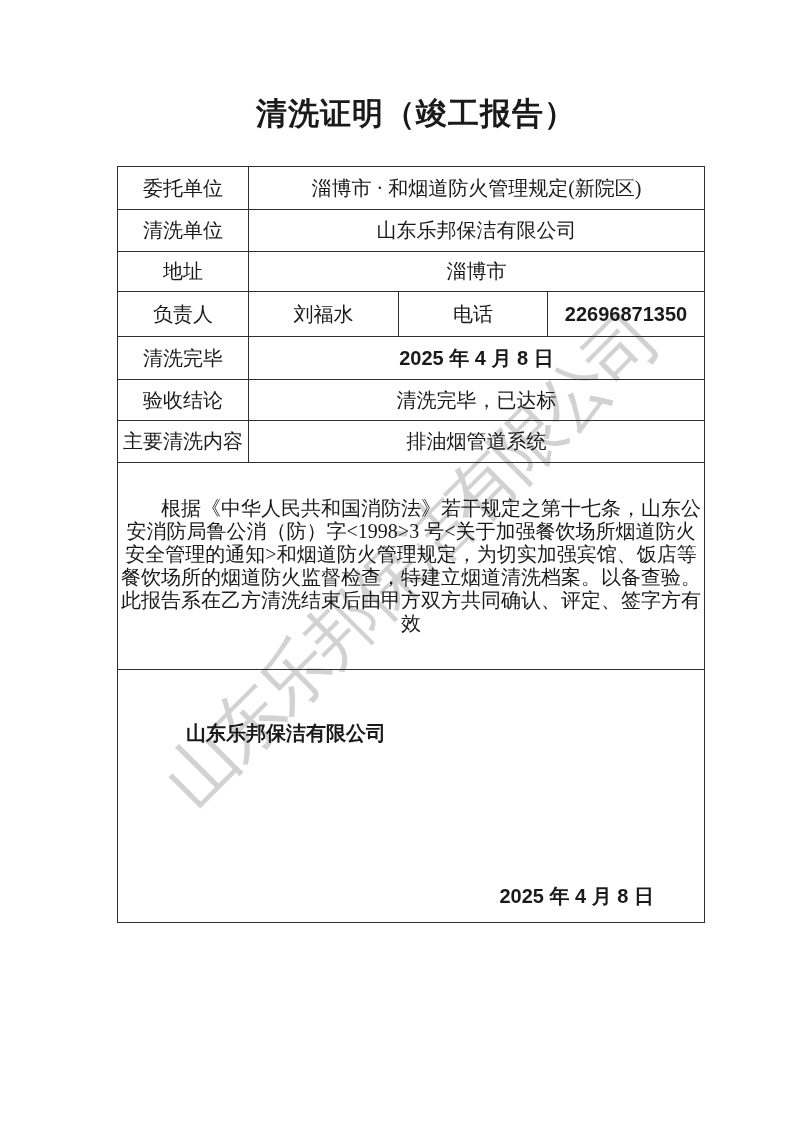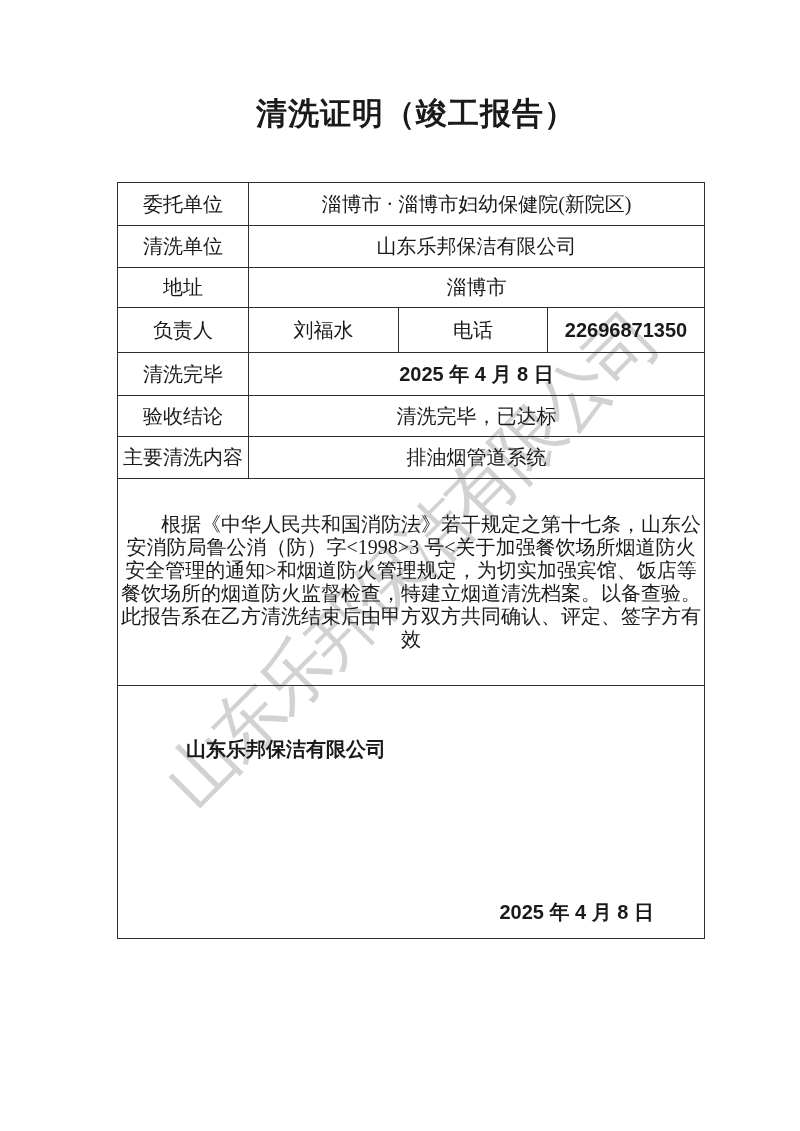--- a/index.html
+++ b/index.html
@@ -39,21 +39,21 @@
     margin: 0;
     text-align: center;
     font-size: 31px;
     font-weight: 700;
     letter-spacing: 1px;
     z-index: 1;
   }
   table.report {
     position: absolute;
     left: 117px;
-    top: 182px;
+    top: 166px;
     width: 587px;
     border-collapse: collapse;
     table-layout: fixed;
     z-index: 1;
     background: transparent;
   }
   table.report td {
     border: 1.5px solid #2f2f2f;
     font-size: 20px;
     text-align: center;
@@ -105,21 +105,21 @@
     <colgroup>
       <col style="width:131px">
       <col style="width:150px">
       <col style="width:149px">
       <col style="width:157px">
     </colgroup>
 
     <tbody>
         <tr style="height:43px">
       <td>委托单位</td>
-      <td colspan="3">淄博市 · 淄博市妇幼保健院(新院区)</td>
+      <td colspan="3">淄博市 · 和烟道防火管理规定(新院区)</td>
     </tr>
 
     <tr style="height:42px">
       <td>清洗单位</td>
       <td colspan="3">山东乐邦保洁有限公司</td>
     </tr>
 
     <tr style="height:40px">
       <td>地址</td>
       <td colspan="3">淄博市</td>

